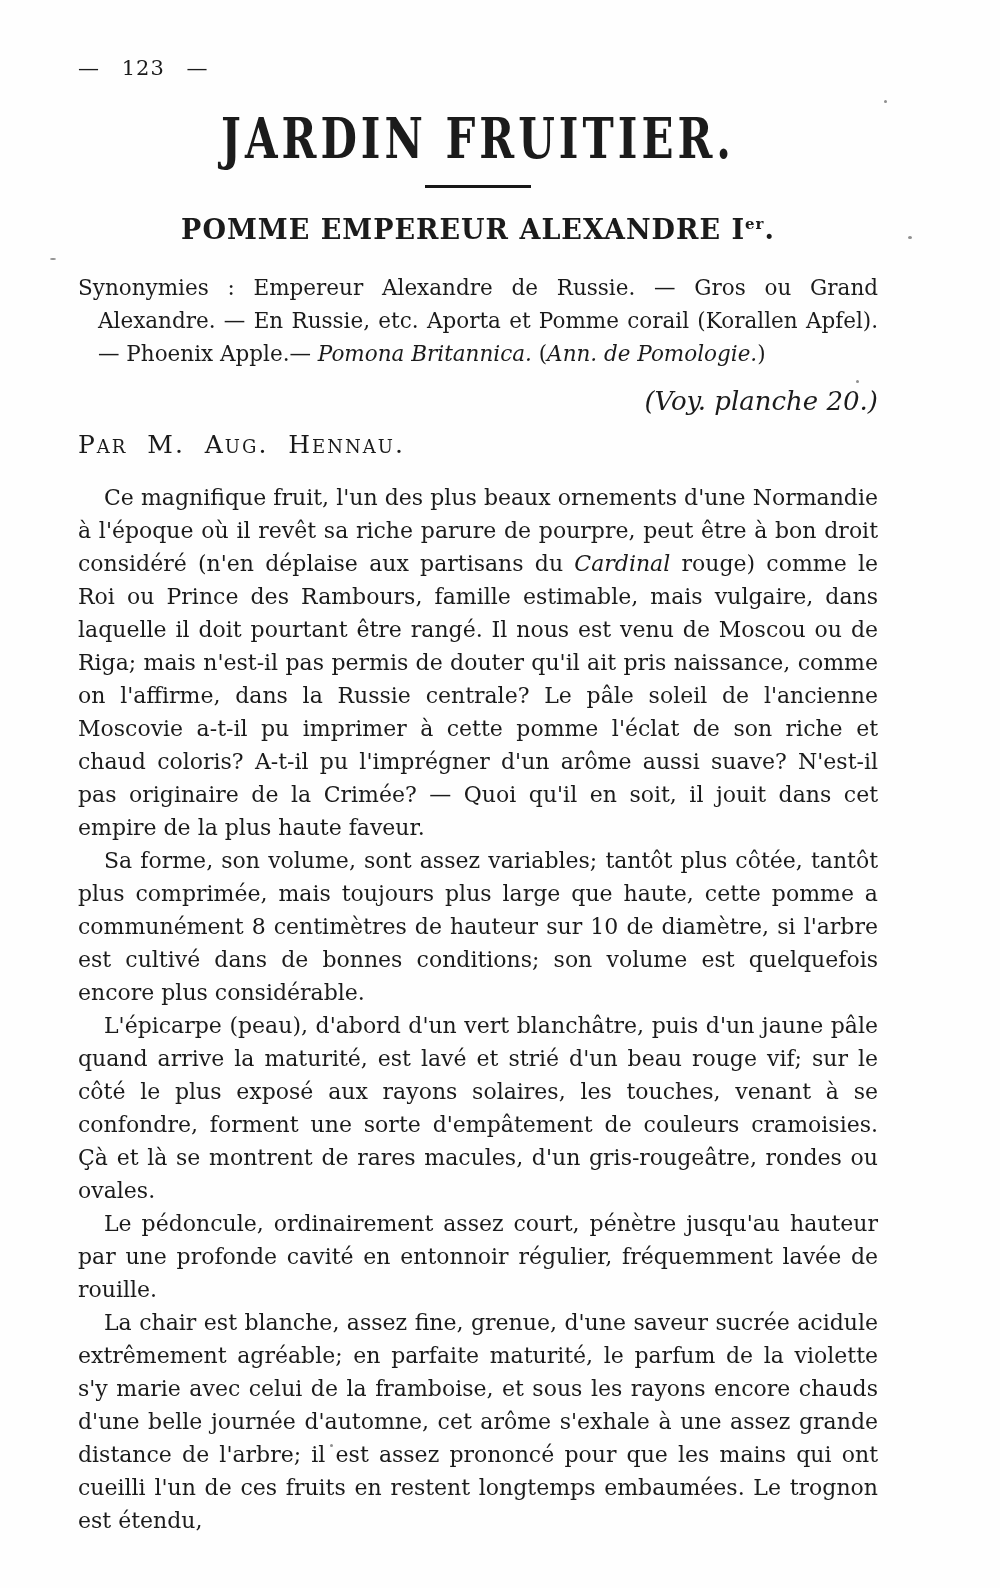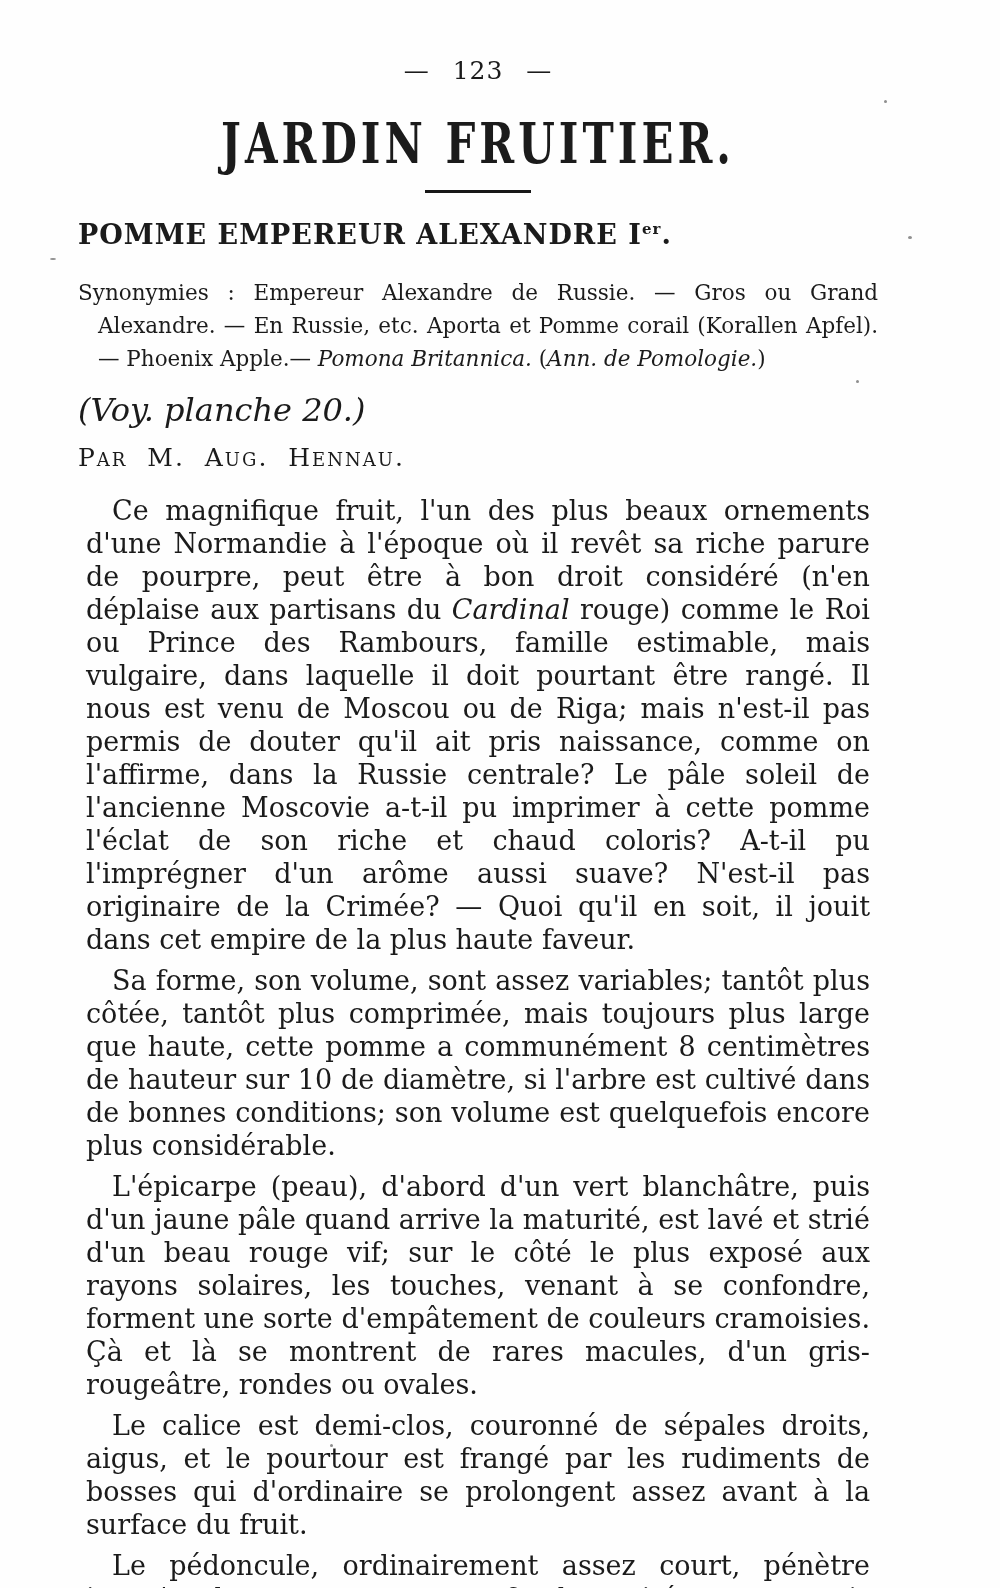--- a/index.html
+++ b/index.html
@@ -10,72 +10,72 @@
     background:#fefefe;
     color:#1b1b1b;
     font-family:"DejaVu Serif", serif;
     overflow:hidden;
     box-sizing:border-box;
     padding:0 122px 0 78px;
   }
   .content{width:800px;}
   .pagenum{
     margin-top:56px;
-    text-align:center;
-    font-size:25px;
+    font-size:21px;
     word-spacing:14px;
     letter-spacing:1px;
   }
   .title{
     margin:34px 0 0 0;
     text-align:center;
     font-size:42px;
     font-weight:bold;
     letter-spacing:4px;
     transform:scaleY(1.32);
     transform-origin:center;
   }
   .title-rule{
     width:106px;height:3px;
     background:#171717;
     margin:22px auto 0 auto;
   }
   .subtitle{
     margin:26px 0 0 0;
+    text-align:center;
     font-size:27px;
     font-weight:bold;
     letter-spacing:1px;
   }
   .subtitle sup{font-size:15px;}
   .synonymies{
     margin-top:26px;
     font-size:21.5px;
     font-weight:normal;
     line-height:33px;
     text-align:justify;
     padding-left:20px;
     text-indent:-20px;
   }
   .plate-note{
     margin-top:16px;
-    text-align:left;
-    font-size:32px;
+    text-align:right;
+    font-size:26px;
     font-style:italic;
   }
   .byline{
     margin-top:14px;
     font-size:25px;
     font-variant:small-caps;
     letter-spacing:2px;
     word-spacing:10px;
   }
   .article-body{margin-top:22px;}
   .para{
-    margin:8px;
-    font-size:27px;
+    margin:0;
+    font-size:22px;
     line-height:33px;
     text-align:justify;
     text-indent:26px;
   }
   .it{font-style:italic;}
   sup{line-height:0;}
   
   .speck{position:absolute;background:#333;border-radius:50%;opacity:.55;}
   .s1{left:884px;top:100px;width:3px;height:3px;}
   .s2{left:908px;top:236px;width:4px;height:3px;}
@@ -105,18 +105,17 @@
     <div class="synonymies"><span>Synonymies : Empereur Alexandre de Russie. — Gros ou Grand Alexandre. — En Russie, etc. Aporta et Pomme corail (Korallen Apfel).— Phoenix Apple.— </span><span class="it">Pomona Britannica.</span><span> (</span><span class="it">Ann. de Pomologie.</span><span>)</span></div>
 
     <div class="plate-note"><span class="it">(Voy. planche 20.)</span></div>
 
     <div class="byline">Par M. Aug. Hennau.</div>
 
     <div class="article-body">
         <p class="para"><span>Ce magnifique fruit, l'un des plus beaux ornements d'une Normandie à l'époque où il revêt sa riche parure de pourpre, peut être à bon droit considéré (n'en déplaise aux partisans du </span><span class="it">Cardinal</span><span> rouge) comme le Roi ou Prince des Rambours, famille estimable, mais vulgaire, dans laquelle il doit pourtant être rangé. Il nous est venu de Moscou ou de Riga; mais n'est-il pas permis de douter qu'il ait pris naissance, comme on l'affirme, dans la Russie centrale? Le pâle soleil de l'ancienne Moscovie a-t-il pu imprimer à cette pomme l'éclat de son riche et chaud coloris? A-t-il pu l'imprégner d'un arôme aussi suave? N'est-il pas originaire de la Crimée? — Quoi qu'il en soit, il jouit dans cet empire de la plus haute faveur.</span></p>
         <p class="para"><span>Sa forme, son volume, sont assez variables; tantôt plus côtée, tantôt plus comprimée, mais toujours plus large que haute, cette pomme a communément 8 centimètres de hauteur sur 10 de diamètre, si l'arbre est cultivé dans de bonnes conditions; son volume est quelquefois encore plus considérable.</span></p>
         <p class="para"><span>L'épicarpe (peau), d'abord d'un vert blanchâtre, puis d'un jaune pâle quand arrive la maturité, est lavé et strié d'un beau rouge vif; sur le côté le plus exposé aux rayons solaires, les touches, venant à se confondre, forment une sorte d'empâtement de couleurs cramoisies. Çà et là se montrent de rares macules, d'un gris-rougeâtre, rondes ou ovales.</span></p>
-        <p class="para"><span>Le calice est demi-clos, couronné de sépales droits, aigus, et le pourtour est frangé par les rudiments de bosses qui d'ordinaire se prolongent assez avant à la surface du fruit.</span></p>
         <p class="para"><span>Le pédoncule, ordinairement assez court, pénètre jusqu'au hauteur par une profonde cavité en entonnoir régulier, fréquemment lavée de rouille.</span></p>
         <p class="para"><span>La chair est blanche, assez fine, grenue, d'une saveur sucrée acidule extrêmement agréable; en parfaite maturité, le parfum de la violette s'y marie avec celui de la framboise, et sous les rayons encore chauds d'une belle journée d'automne, cet arôme s'exhale à une assez grande distance de l'arbre; il est assez prononcé pour que les mains qui ont cueilli l'un de ces fruits en restent longtemps embaumées. Le trognon est étendu,</span></p>
       </div>
   </div>
 </div>
 
 </body></html>

